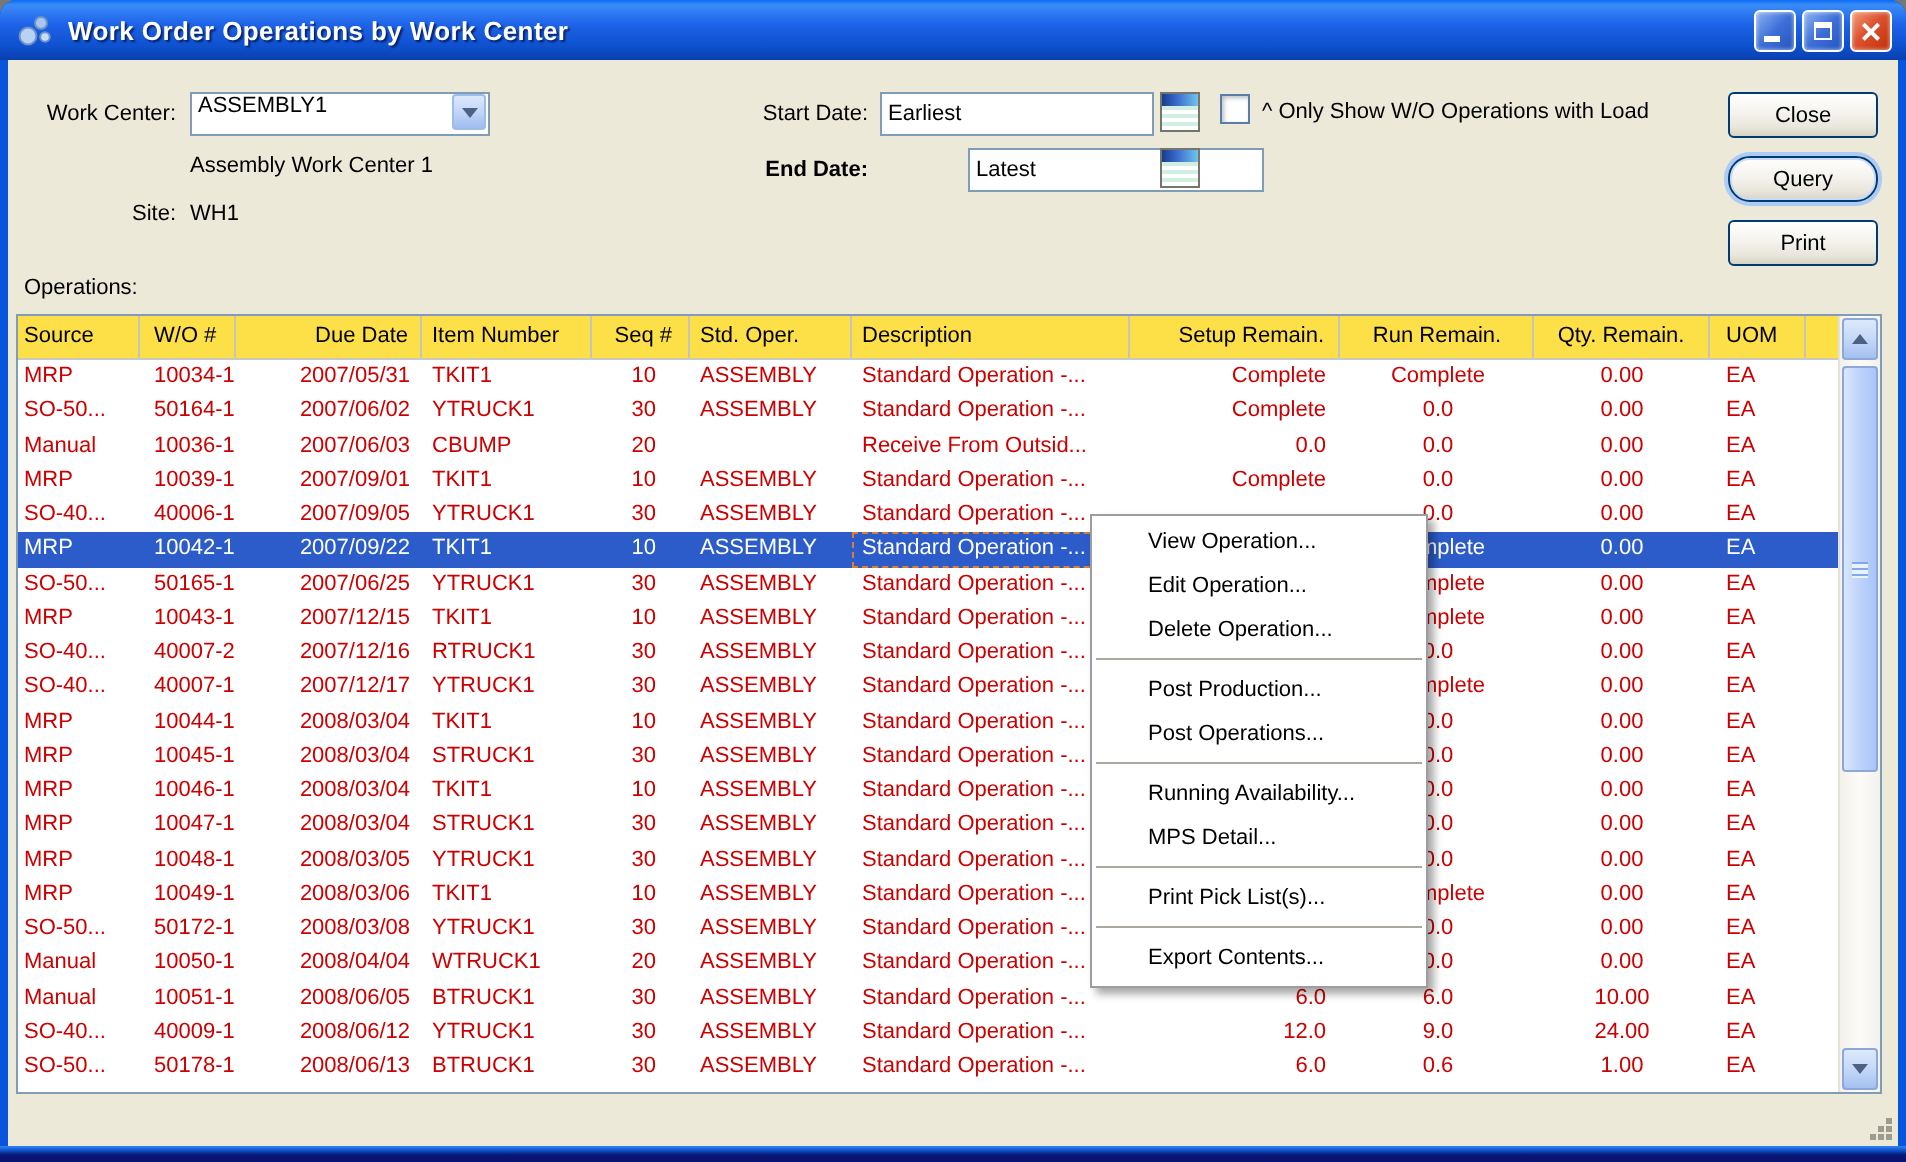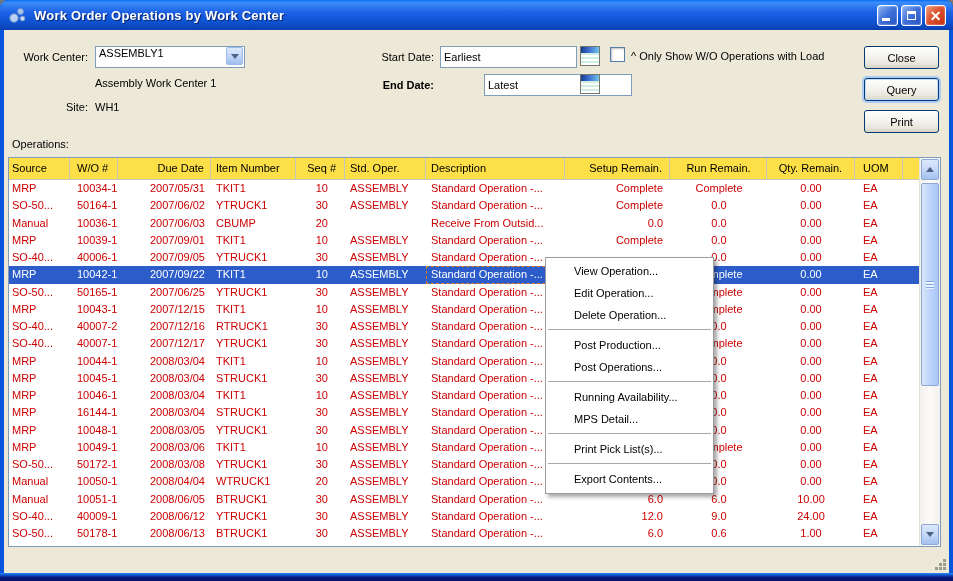--- a/index.html
+++ b/index.html
@@ -76,21 +76,21 @@
     position:absolute;left:606px;top:17px;width:15px;height:15px;background:#fff;
     border:1px solid #5A7DA8;box-shadow:inset 1px 1px 2px rgba(120,130,140,.5);
   }
   
   .xp-btn{
     position:absolute;left:860px;width:75px;height:23px;
     border:1px solid #003C74;border-radius:3px;
     background:linear-gradient(180deg,#FFFFFF 0%,#F4F3EE 45%,#E9E6DC 78%,#D8D3C3 100%);
     font-family:"Liberation Sans",sans-serif;font-size:11px;color:#000;padding:0;
   }
-  .xp-btn.default{box-shadow:0 0 0 2px #AECBF5, inset 0 0 0 1px #C8DBF8;}
+  .xp-btn.default{box-shadow:0 0 0 2px #AECBF5, inset 0 0 0 1px #C8DBF8;border-radius:11px;}
   
   .grid{
     position:absolute;left:4px;top:127px;width:933px;height:390px;
     border:1px solid #7F9DB9;background:#fff;overflow:hidden;
   }
   .grid-header{
     display:flex;height:22px;background:#fde047;margin-right:21px;
     border-bottom:1px solid #C9C9C2;align-items:center;
   }
   .hcell{
@@ -399,21 +399,21 @@
             <div class="cell col-4">10</div>
             <div class="cell col-5">ASSEMBLY</div>
             <div class="cell col-6">Standard Operation -...</div>
             <div class="cell col-7"></div>
             <div class="cell col-8">0.0</div>
             <div class="cell col-9">0.00</div>
             <div class="cell col-10">EA</div>
           </div>
           <div class="grid-row">
             <div class="cell col-0">MRP</div>
-            <div class="cell col-1">16144-1</div>
+            <div class="cell col-1">10047-1</div>
             <div class="cell col-2">2008/03/04</div>
             <div class="cell col-3">STRUCK1</div>
             <div class="cell col-4">30</div>
             <div class="cell col-5">ASSEMBLY</div>
             <div class="cell col-6">Standard Operation -...</div>
             <div class="cell col-7"></div>
             <div class="cell col-8">0.0</div>
             <div class="cell col-9">0.00</div>
             <div class="cell col-10">EA</div>
           </div>

